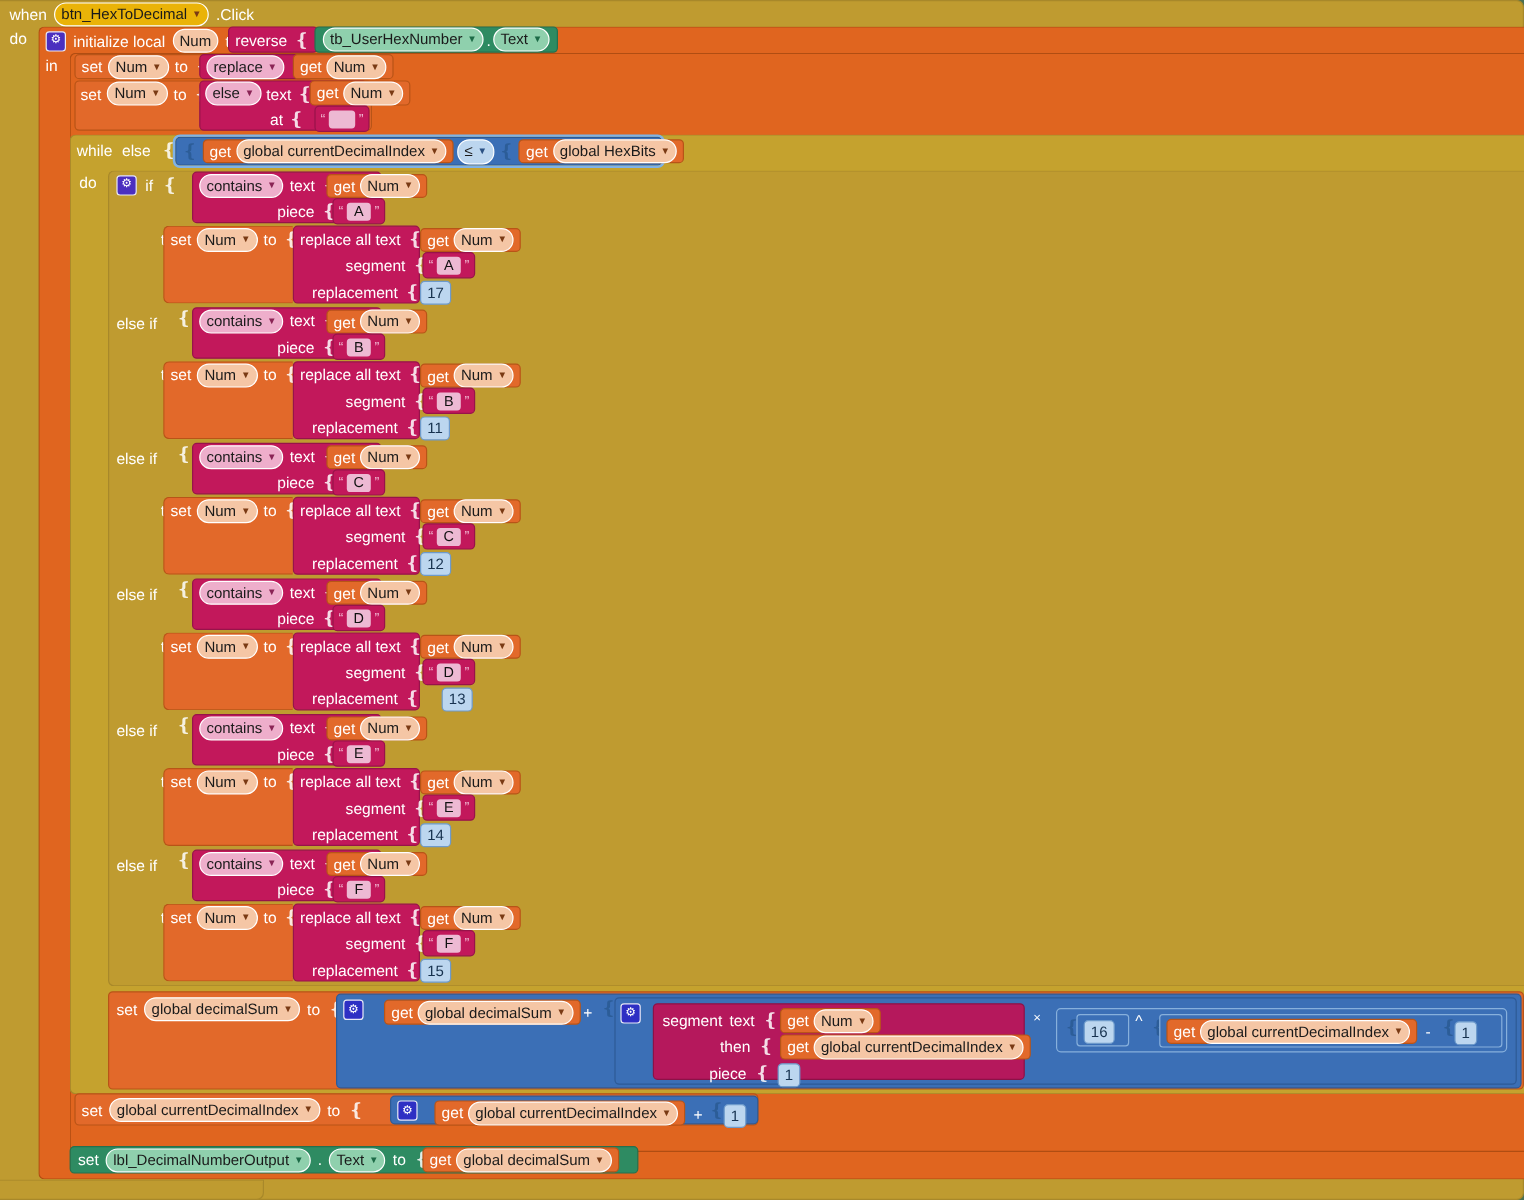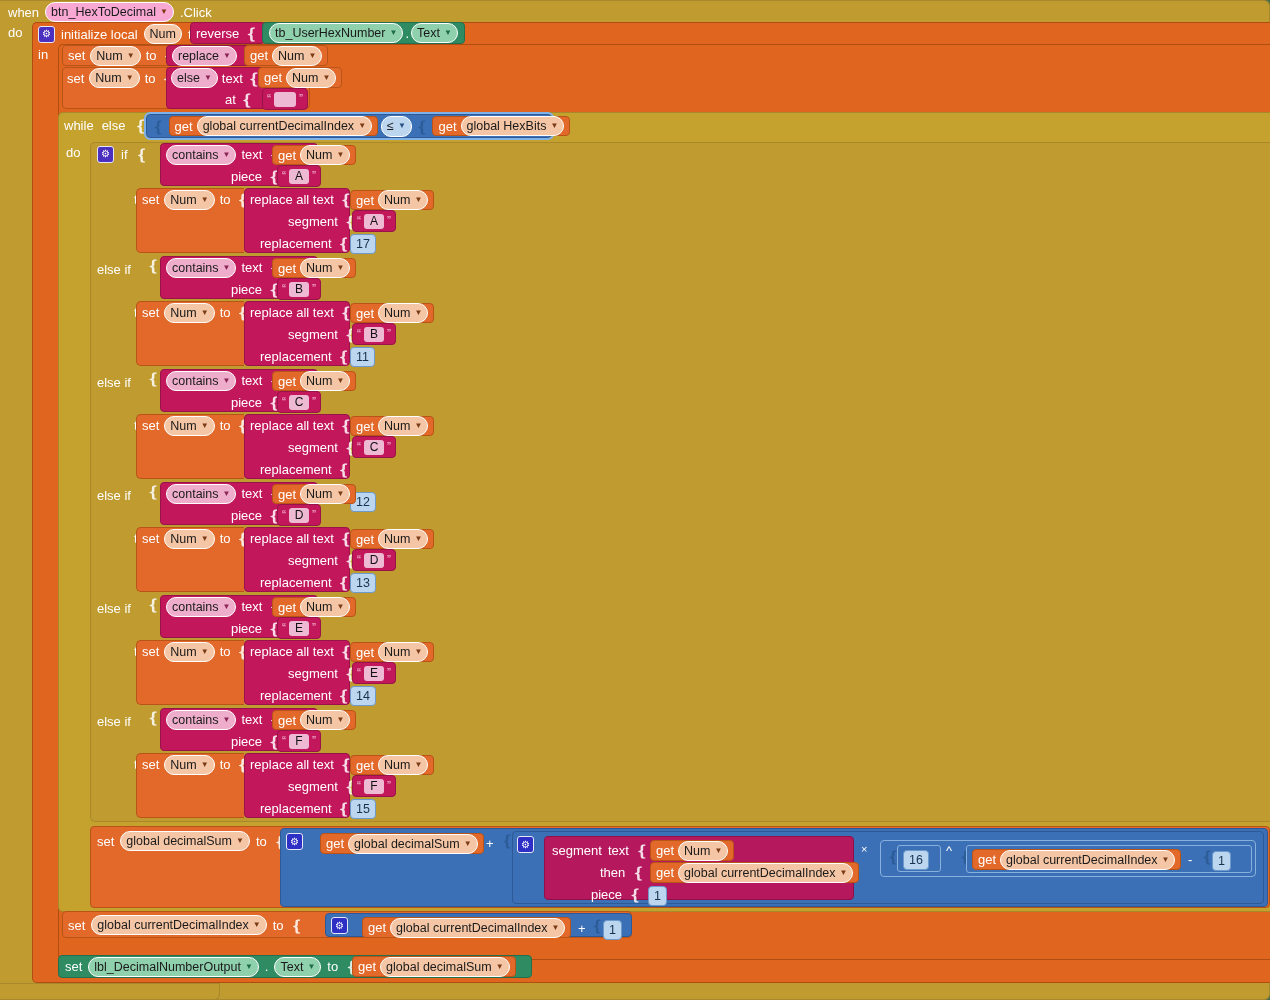--- a/index.html
+++ b/index.html
@@ -28,21 +28,21 @@
   .c-comp   {background:#3b6fb6;border:1px solid #2d5a96;}
   .c-obj    {background:#2e8b62;border:1px solid #24704e;}
 
   
   .fld{
     display:inline-flex;align-items:center;gap:4px;
     background:#f5c6a5;color:#1a1a1a;border:1px solid #ffffff;
     border-radius:10px;padding:0 5px;height:18px;line-height:18px;
     font-size:12.5px;white-space:nowrap;
   }
-  .fld.lt{background:#f9a8d4;text-align:center;}
+  .fld.lt{background:#eab308;text-align:center;}
   .fld.pink{background:#eeaecb;}
   .fld.grn{background:#8fd0ad;}
   .fld.blu{background:#bcd6ef;}
   .caret{font-size:8px;color:#7a3a14;line-height:1;}
   .caret.p{color:#8a2455;}
   .caret.g{color:#1d6b47;}
   .caret.b{color:#2b5184;}
 
   .lbl{color:#fff;white-space:nowrap;}
 
@@ -413,21 +413,21 @@
                </div>
       <div class="strlit" style="position:absolute;left:352px;top:436px;">
                  <span class="qt">“</span>
                  <span class="sv">C</span>
                  <span class="qt">”</span>
                </div>
       <div class="row" style="position:absolute;left:260px;top:460px;height:18px;gap:5px;">
                  <span class="lbl">replacement</span>
                  <span class="sock">❴</span>
                </div>
-      <span class="num" style="position:absolute;left:350px;top:460px;margin-top:32px;">12</span>
+      <span class="num" style="position:absolute;left:350px;top:460px;">12</span>
       <span class="lbl" style="position:absolute;left:97px;top:488px;">else if</span>
       <span class="sock" style="position:absolute;left:146px;top:484px;">❴</span>
       <div class="blk c-text" style="left:160px;top:482px;width:158px;height:43px;"></div>
       <div class="row" style="position:absolute;left:166px;top:484px;height:19px;gap:5px;">
                  <span class="fld pink">
                    <span>contains</span>
                    <span class="caret p">▼</span>
                  </span>
                  <span class="lbl">text</span>
                  <span class="sock">❴</span>
@@ -477,21 +477,21 @@
                </div>
       <div class="strlit" style="position:absolute;left:352px;top:549px;">
                  <span class="qt">“</span>
                  <span class="sv">D</span>
                  <span class="qt">”</span>
                </div>
       <div class="row" style="position:absolute;left:260px;top:573px;height:18px;gap:5px;">
                  <span class="lbl">replacement</span>
                  <span class="sock">❴</span>
                </div>
-      <span class="num" style="position:absolute;left:350px;top:573px;">13</span>
+      <span class="num" style="position:absolute;left:368px;top:573px;">13</span>
       <span class="lbl" style="position:absolute;left:97px;top:601px;">else if</span>
       <span class="sock" style="position:absolute;left:146px;top:597px;">❴</span>
       <div class="blk c-text" style="left:160px;top:595px;width:158px;height:43px;"></div>
       <div class="row" style="position:absolute;left:166px;top:597px;height:19px;gap:5px;">
                  <span class="fld pink">
                    <span>contains</span>
                    <span class="caret p">▼</span>
                  </span>
                  <span class="lbl">text</span>
                  <span class="sock">❴</span>

